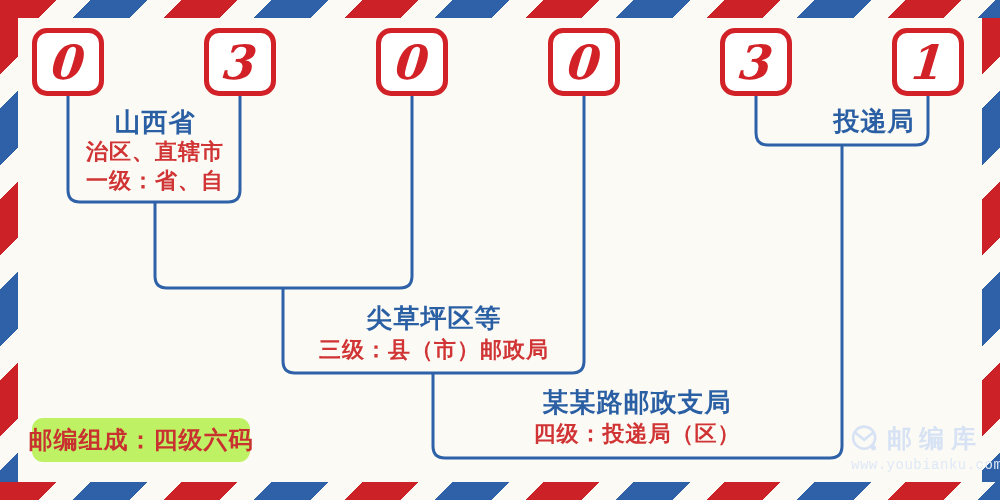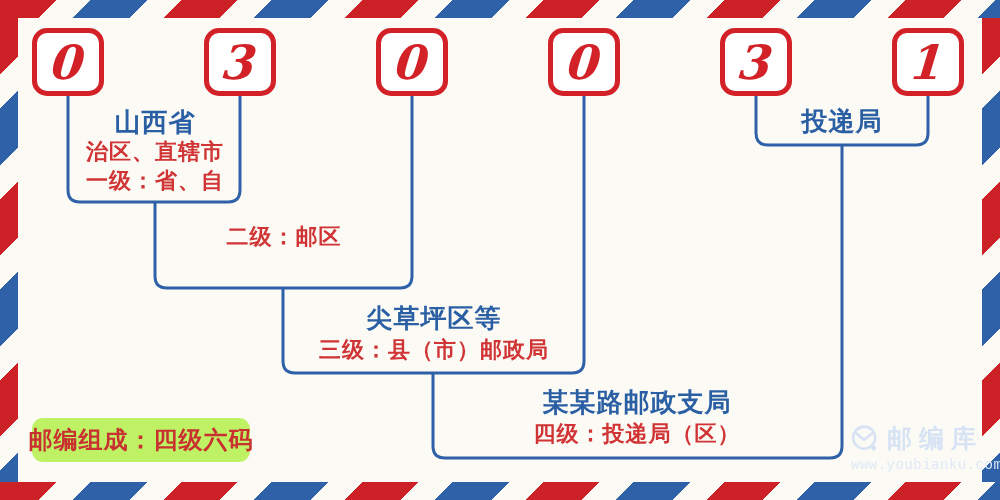--- a/index.html
+++ b/index.html
@@ -107,34 +107,33 @@
     <span class="digit">1</span>
   </div>
 
 <div class="label" style="left:69px;top:107px;width:172px;">
   <p class="title">山西省</p>
   <p class="desc" style="margin-top:0;">治区、直辖市</p>
   <p class="desc">一级：省、自</p>
 </div>
 
 <div class="label" style="left:156px;top:221px;width:256px;">
-  <p class="desc">二级：邮区</p>
 </div>
 
 <div class="label" style="left:284px;top:303px;width:300px;text-align:center;">
   <p class="title">尖草坪区等</p>
   <p class="desc">三级：县（市）邮政局</p>
 </div>
 
 <div class="label" style="left:463px;top:387px;width:348px;">
   <p class="title">某某路邮政支局</p>
   <p class="desc">四级：投递局（区）</p>
 </div>
 
-<div class="label" style="left:768px;top:106px;width:148px;">
+<div class="label" style="left:800px;top:106px;width:148px;">
   <p class="title">投递局</p>
 </div>
 
 <div class="badge">
   <span>邮编组成：四级六码</span>
 </div>
 
 <div class="logo">
   <div class="logo-row">
     <svg width="33" height="33" viewBox="0 0 33 33">

